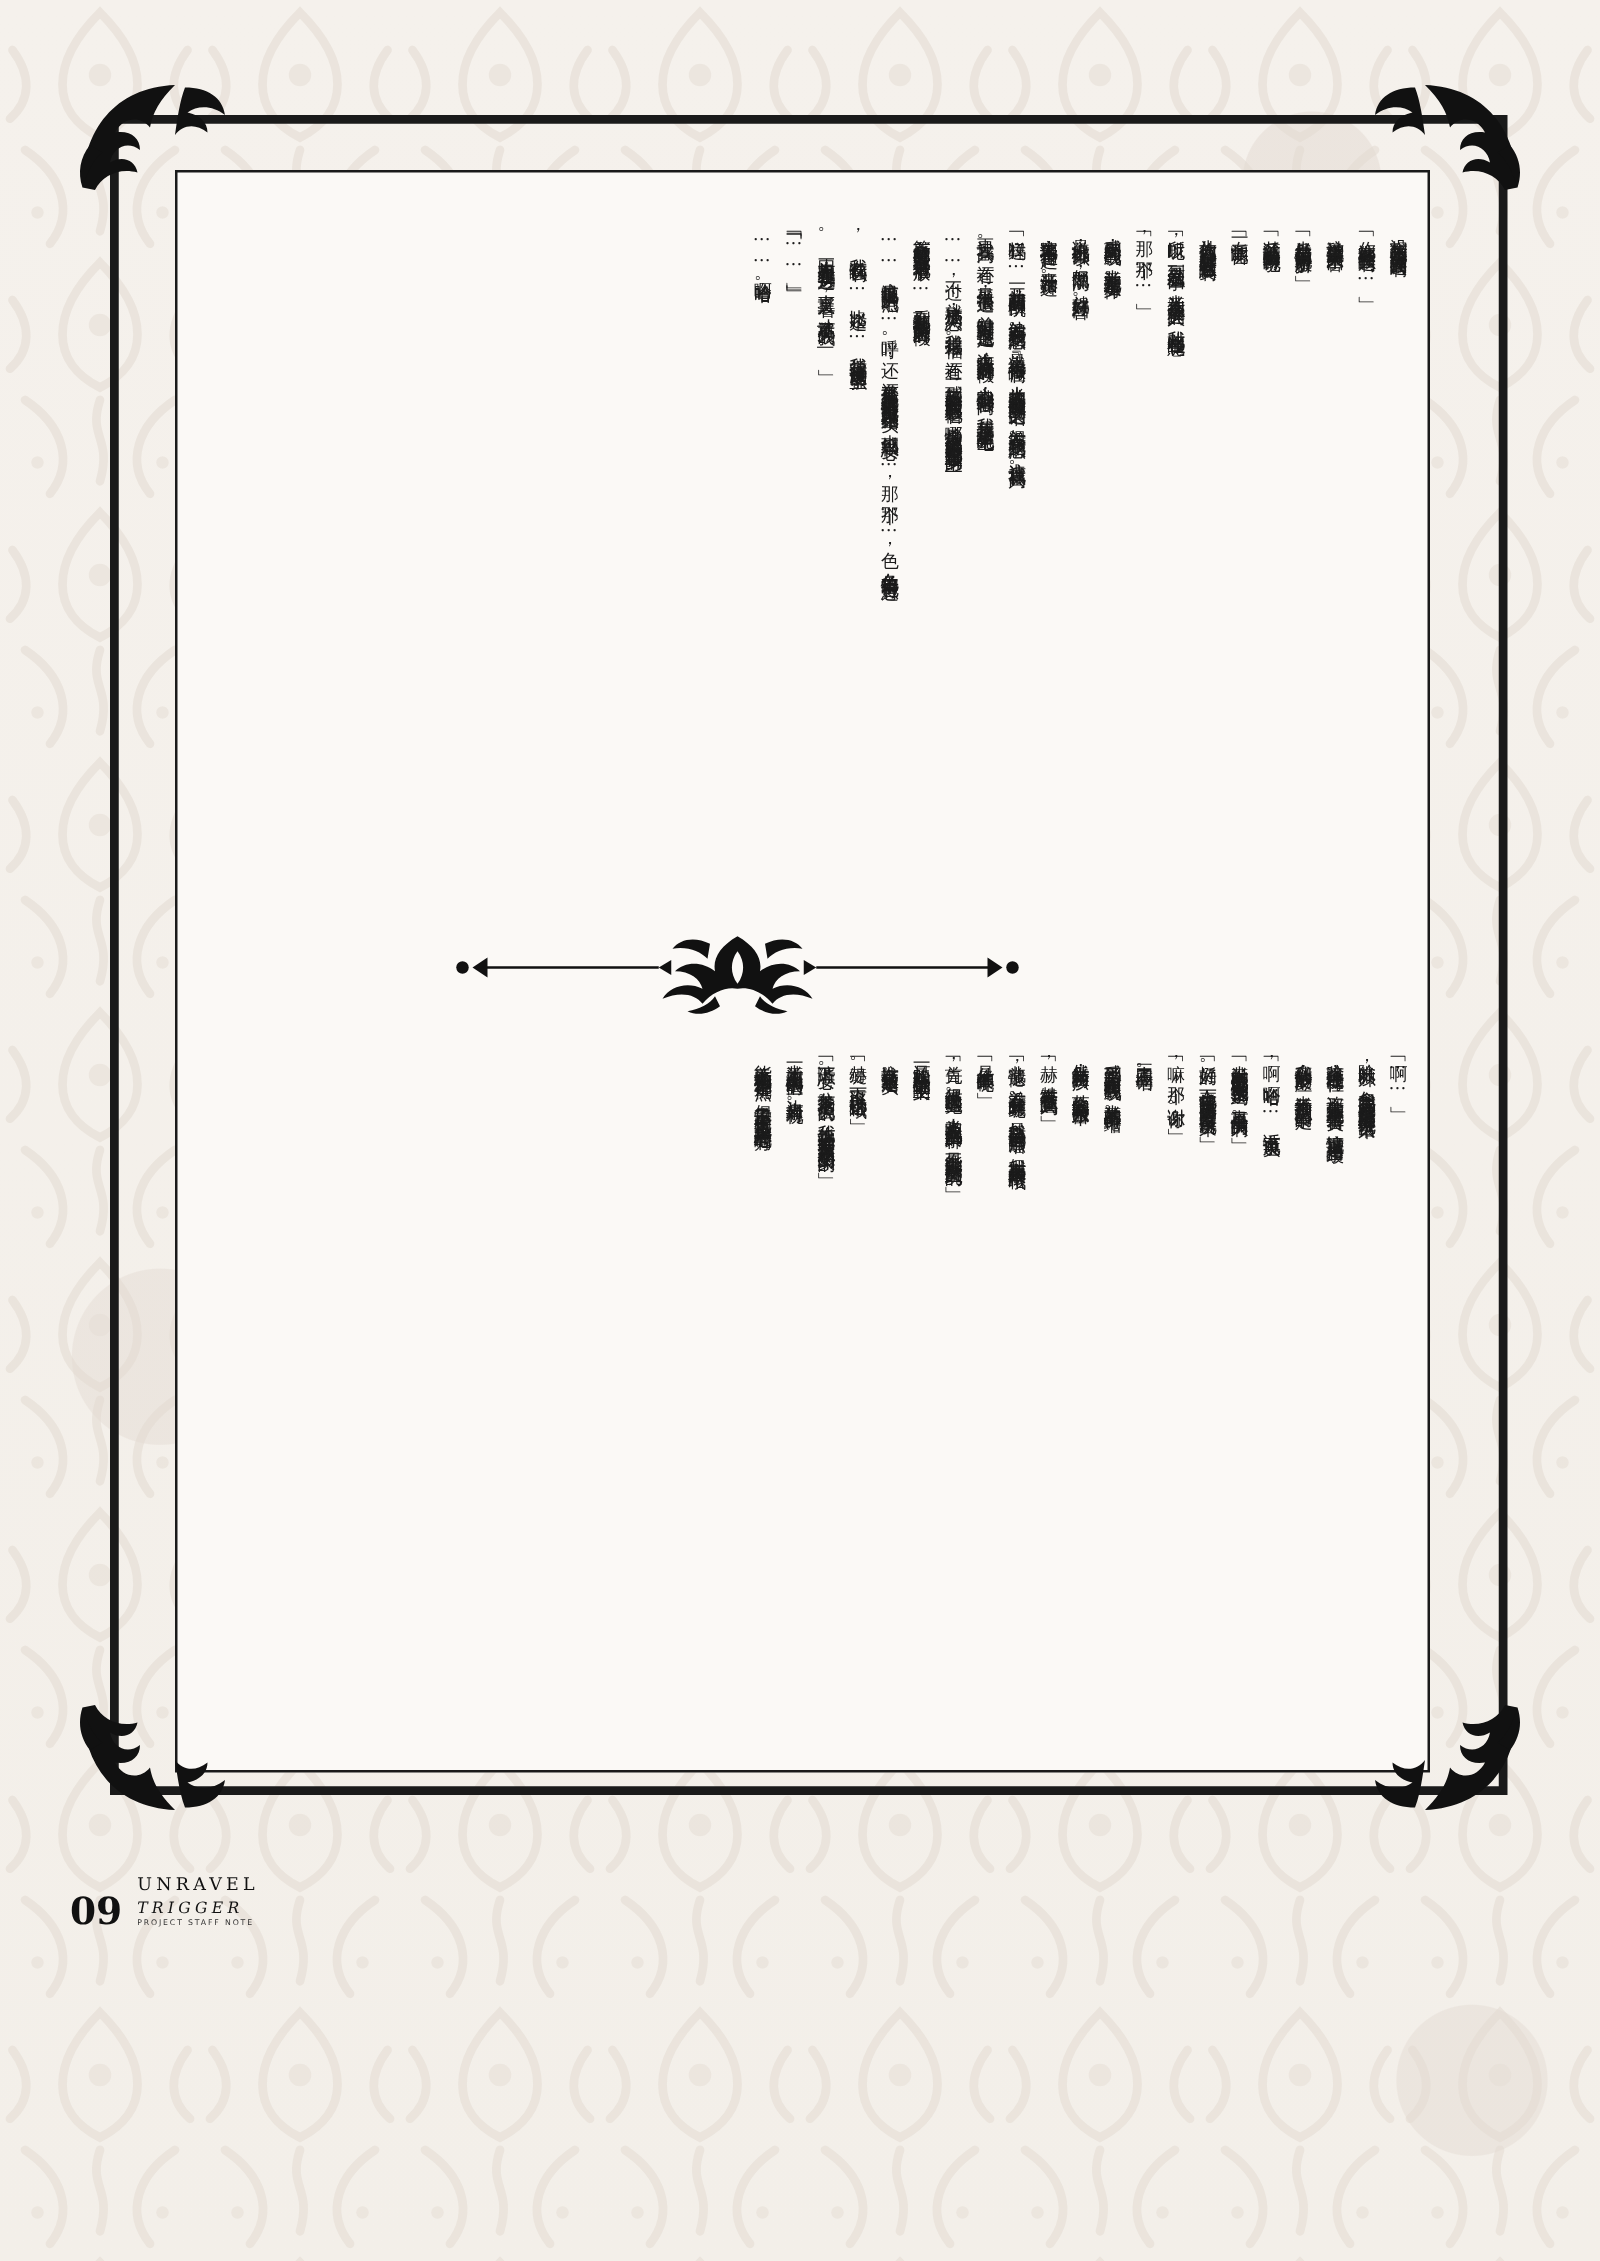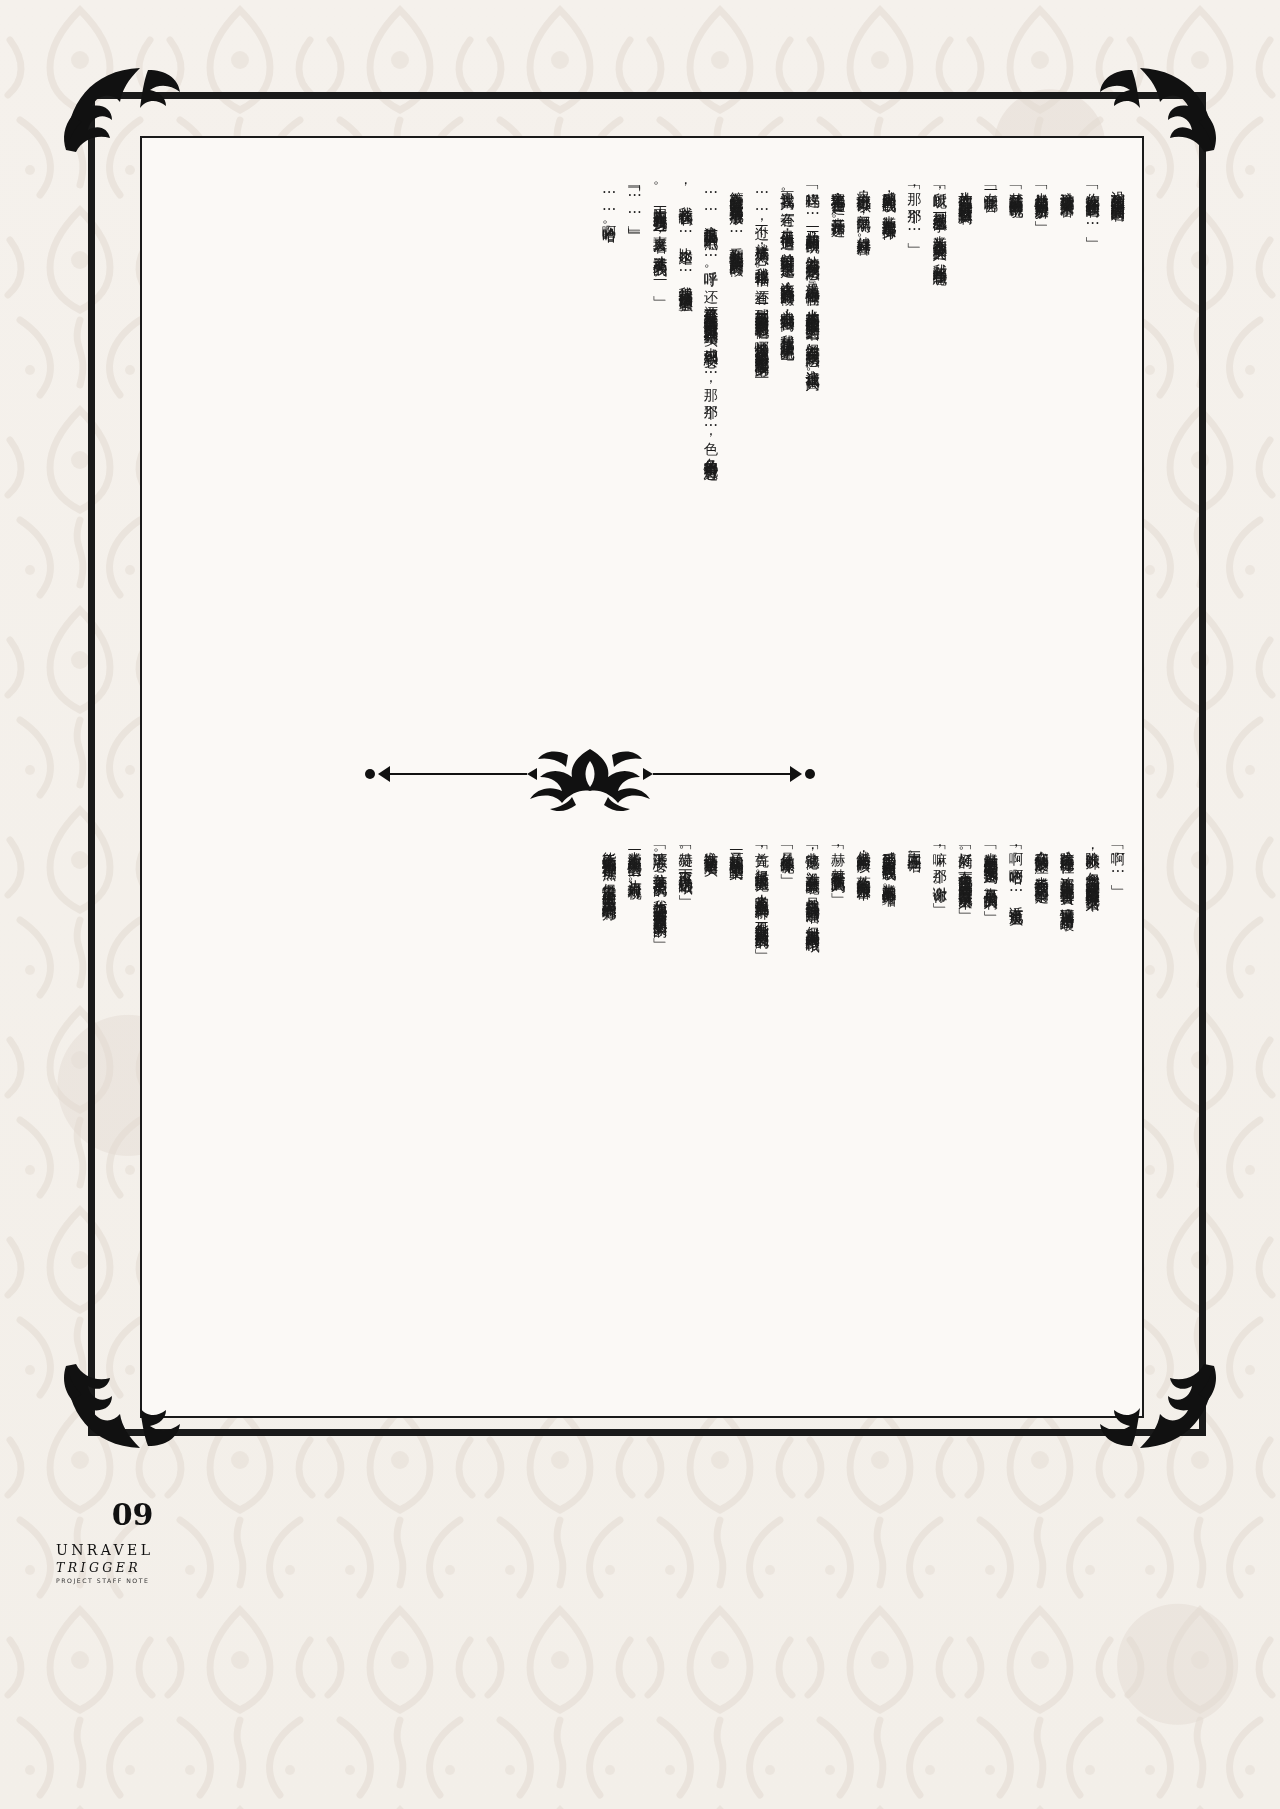--- a/index.html
+++ b/index.html
@@ -109,21 +109,20 @@
   .divider svg { width: 100%; height: 100%; display: block; }
 
   
   .footer {
     position: absolute;
     left: 56px;
     top: 1500px;
     display: flex;
     align-items: flex-end;
     gap: 12px;
-    flex-direction: column;
   }
   .folio {
     font-family: "DejaVu Serif", "Liberation Serif", serif;
     font-size: 30px;
     font-weight: bold;
     color: #111;
     letter-spacing: 0px;
     line-height: 1;
   }
   .footer-titles { padding-bottom: 2px; }

